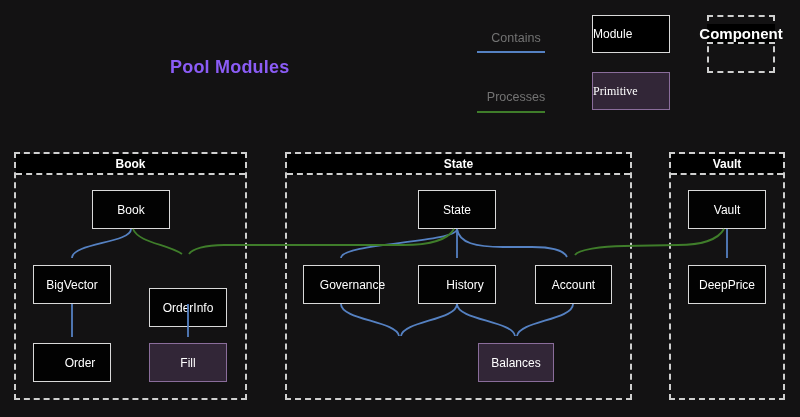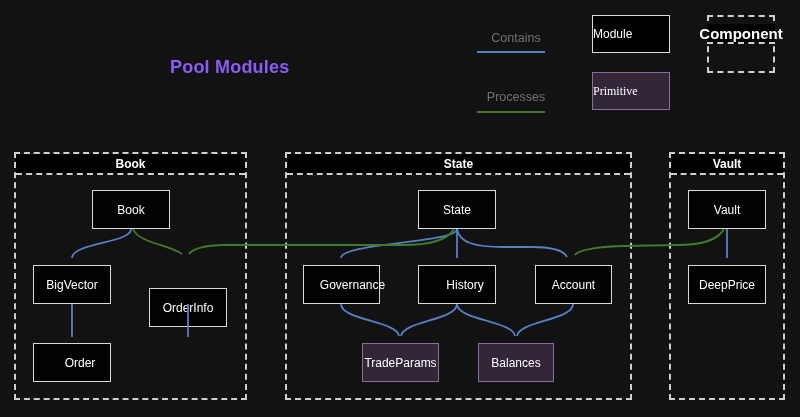--- a/index.html
+++ b/index.html
@@ -97,35 +97,35 @@
   </div>
   <div class="node module" style="left:33px;top:265px;width:78px;align-items:center;">
     <span>BigVector</span>
   </div>
   <div class="node module" style="left:149px;top:265px;width:78px;margin-top:23px;">
     <span>OrderInfo</span>
   </div>
   <div class="node module" style="left:33px;top:343px;width:78px;padding-left:16px;">
     <span>Order</span>
   </div>
+  <div class="node primitive" style="left:149px;top:343px;width:78px;">
+    <span>Fill</span>
+  </div>
 
   <div class="node module" style="left:418px;top:190px;width:78px;">
     <span>State</span>
   </div>
   <div class="node module" style="left:303px;top:265px;width:77px;padding-left:22px;">
     <span>Governance</span>
   </div>
   <div class="node module" style="left:418px;top:265px;width:78px;padding-left:16px;">
     <span>History</span>
   </div>
   <div class="node module" style="left:535px;top:265px;width:77px;">
     <span>Account</span>
-  </div>
-  <div class="node primitive" style="left:362px;top:343px;width:77px;">
-    <span>TradeParams</span>
   </div>
   <div class="node primitive" style="left:478px;top:343px;width:76px;">
     <span>Balances</span>
   </div>
 
   <div class="node module" style="left:688px;top:190px;width:78px;">
     <span>Vault</span>
   </div>
   <div class="node module" style="left:688px;top:265px;width:78px;">
     <span>DeepPrice</span>

